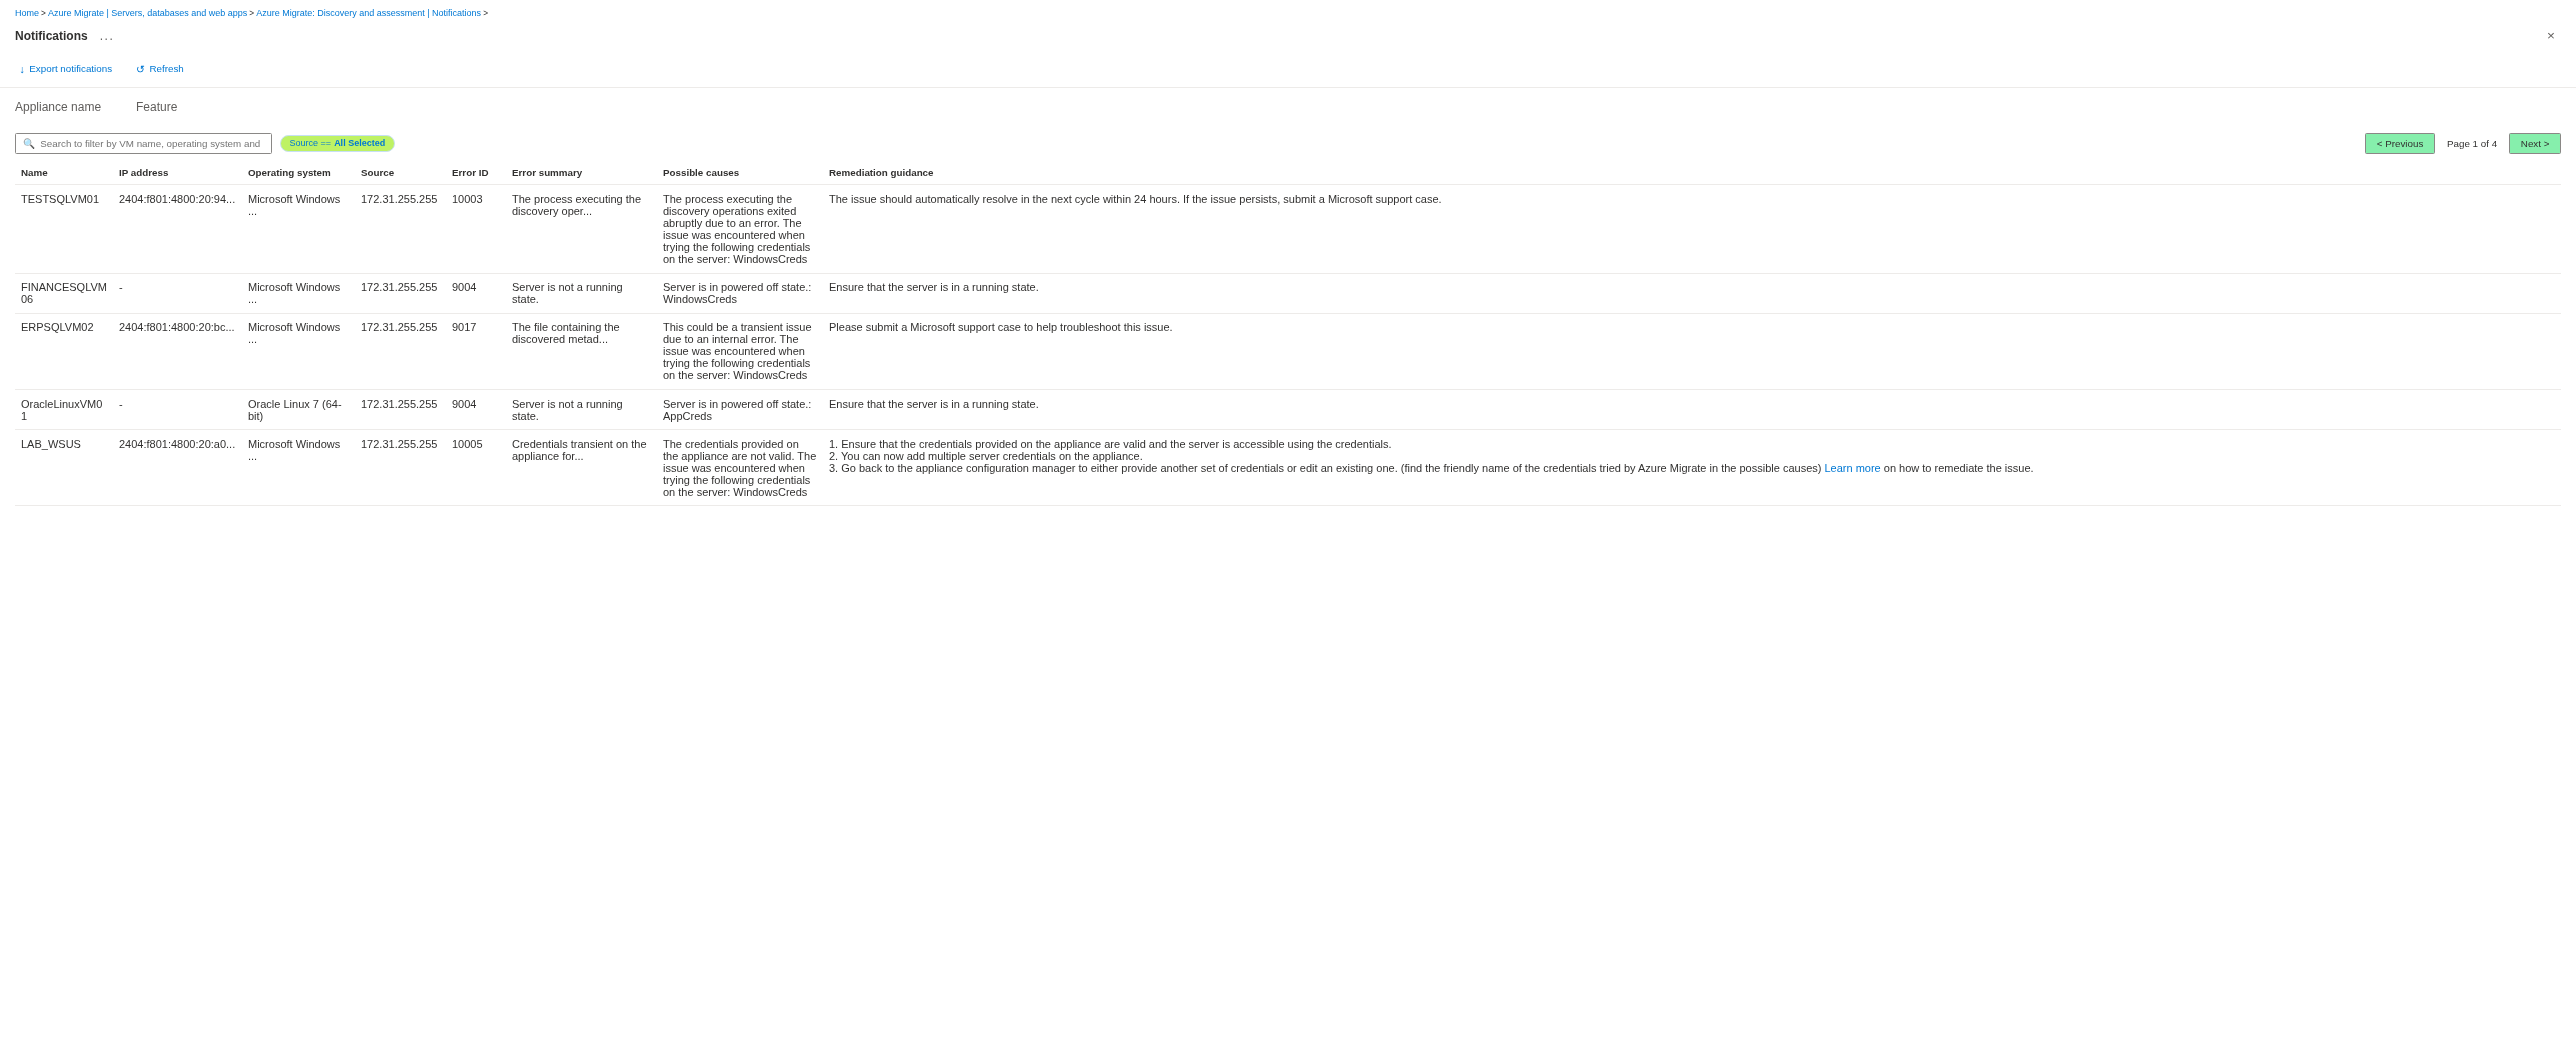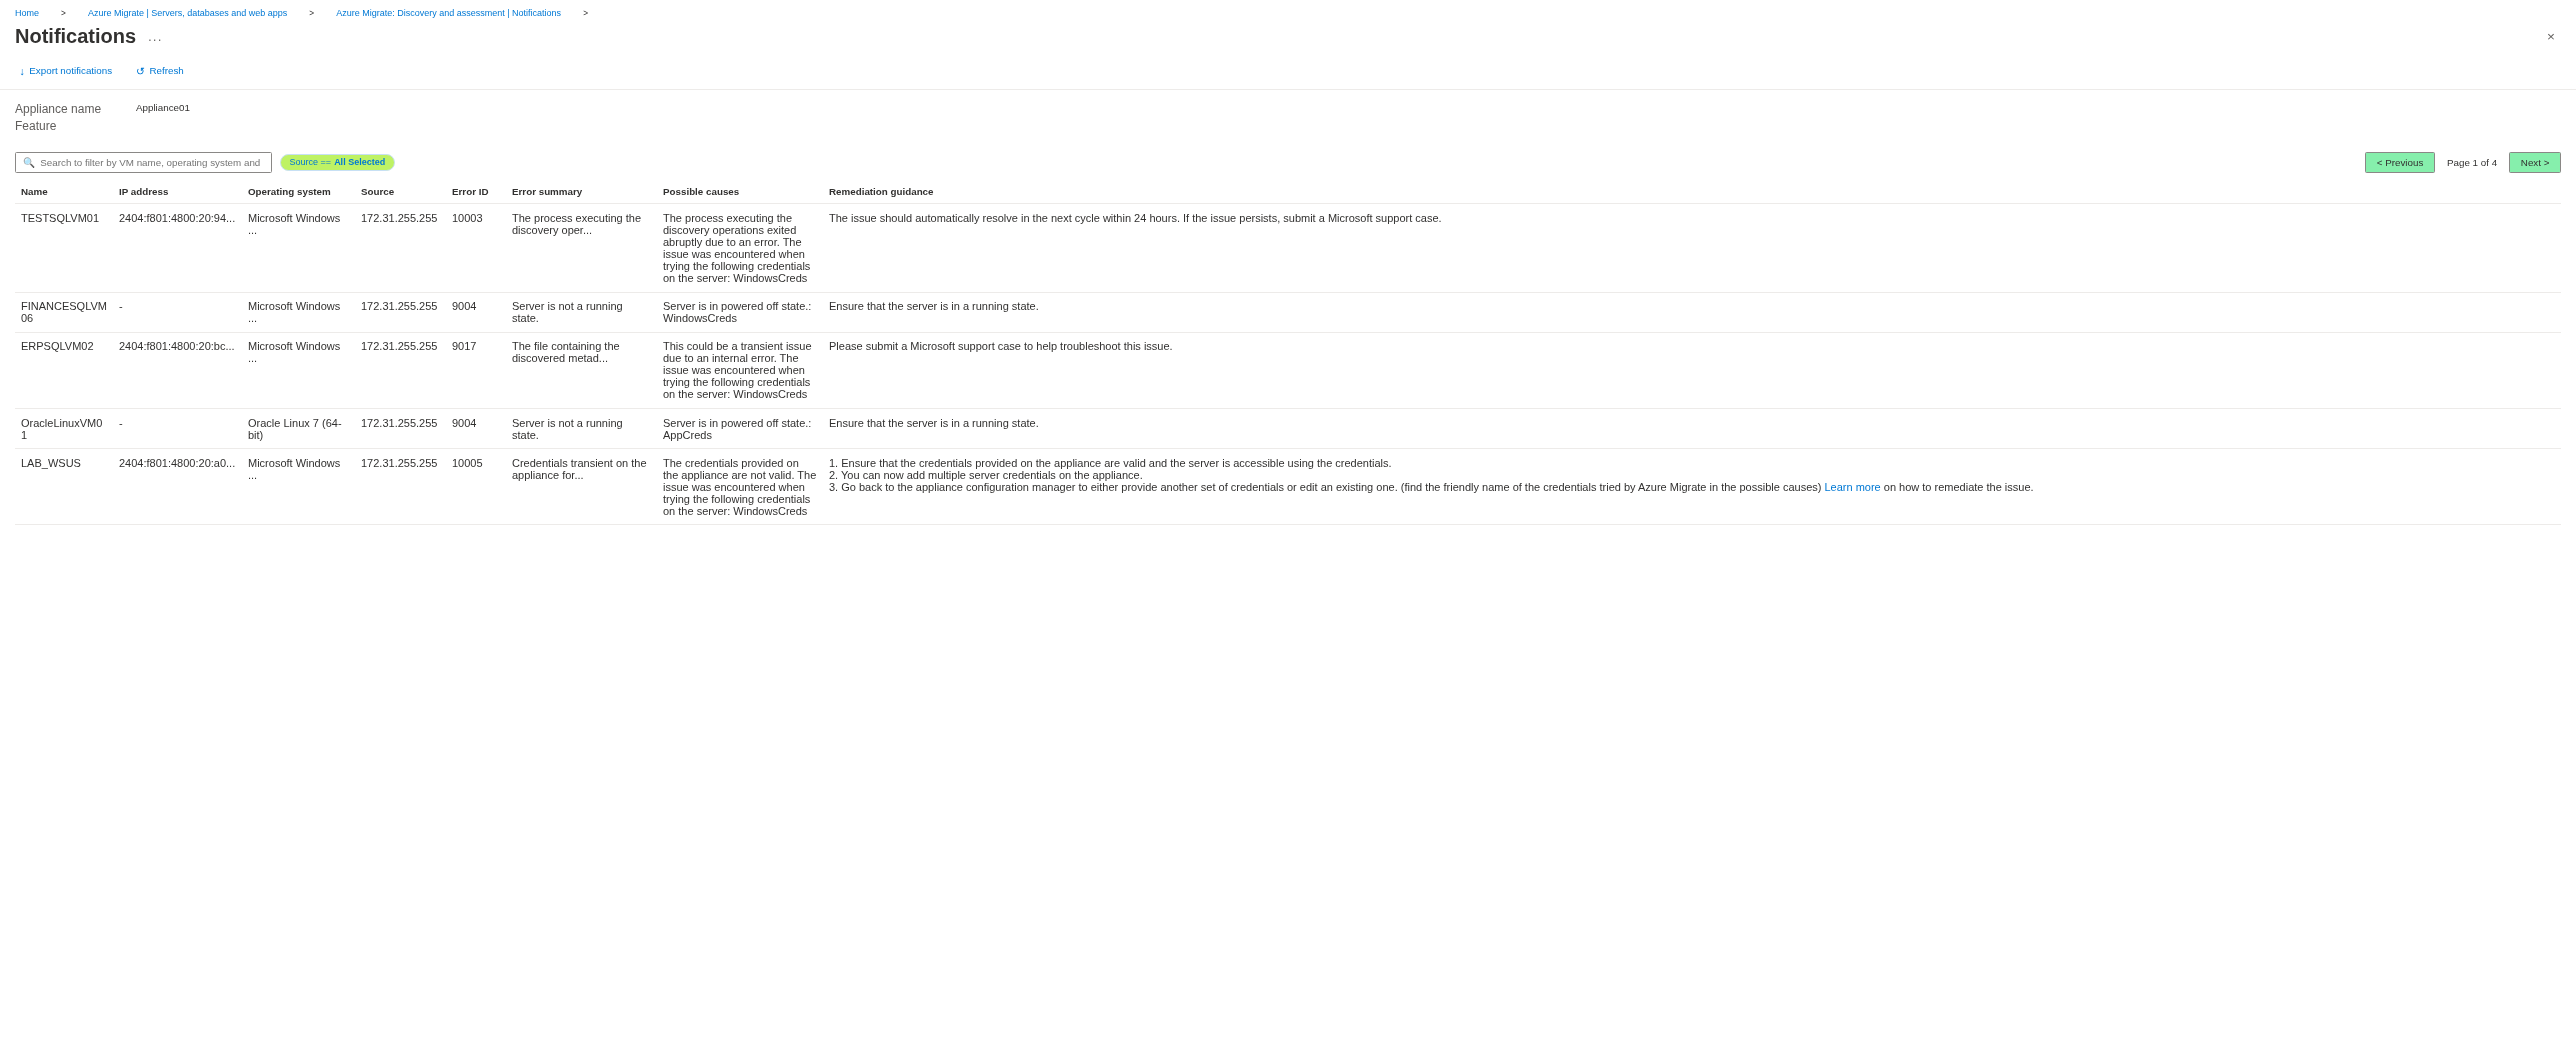--- a/index.html
+++ b/index.html
@@ -1,25 +1,25 @@
 <!DOCTYPE html>
 <html style="font-size:12px"><head>
   <meta charset="utf-8">
   <style>
     * { box-sizing: border-box; margin: 0; padding: 0; }
     body { font-family: 'Segoe UI', Arial, sans-serif; font-size: 9.8px; color: #323130; background: #fff; min-height: 100vh; }
     
-    .breadcrumb { display: flex; align-items: center; gap: 22px; padding: 7.6px 15px 4.5px 15px; font-size: 9px; color: #0078d4; flex-wrap: wrap; }
+    .breadcrumb { display: flex; align-items: center; gap: 2px; padding: 7.6px 15px 4.5px 15px; font-size: 9px; color: #0078d4; flex-wrap: wrap; }
     .breadcrumb span { color: #323130; }
     .breadcrumb a { color: #0078d4; text-decoration: none; cursor: pointer; }
     .breadcrumb-sep { color: #605e5c; font-size: 8.3px; }
 
     .page-header { display: flex; align-items: center; justify-content: space-between; padding: 3px 15px 9px 15px; }
     .page-title-area { display: flex; align-items: center; gap: 7.6px; }
-    .page-title { font-size: 20px; font-weight: 600; color: #323130; }
+    .page-title { font-size: 12px; font-weight: 600; color: #323130; }
     .ellipsis-btn { background: none; border: none; cursor: pointer; font-size: 12px; color: #605e5c; padding: 1.5px 4.5px; letter-spacing: 1.5px; }
     .close-btn { background: none; border: none; cursor: pointer; font-size: 13.6px; color: #605e5c; padding: 3px 6px; }
 
     .toolbar { display: flex; align-items: center; gap: 15px; padding: 4.5px 15px 9px 15px; border-bottom: 0.8px solid #edebe9; }
     .toolbar-btn { display: flex; align-items: center; gap: 4.5px; background: none; border: none; cursor: pointer; color: #0078d4; font-size: 9.8px; padding: 3px 4.5px; }
     .toolbar-icon { font-size: 10.6px; }
 
     .meta-section { padding: 12px 15px; display: grid; grid-template-columns: 121px auto; row-gap: 3px; }
     .meta-label { color: #605e5c; font-size: 12px; }
     .meta-value { font-size: 9.8px; color: #323130; }
@@ -80,21 +80,20 @@
     <span>Export notifications</span>
   </button>
   <button class="toolbar-btn">
     <span class="toolbar-icon">↺</span>
     <span>Refresh</span>
   </button>
 </div>
 
 <div class="meta-section">
   <span class="meta-label">Appliance name</span>
-  <span class="meta-value">Appliance01</span>
   <span class="meta-label">Feature</span>
 </div>
 
 <div class="filter-bar">
   <div class="filter-left">
     <div class="search-box">
       <span class="search-icon">🔍</span>
       <input type="text" placeholder="Search to filter by VM name, operating system and error ID" style="">
     </div>
     <div class="source-tag">

